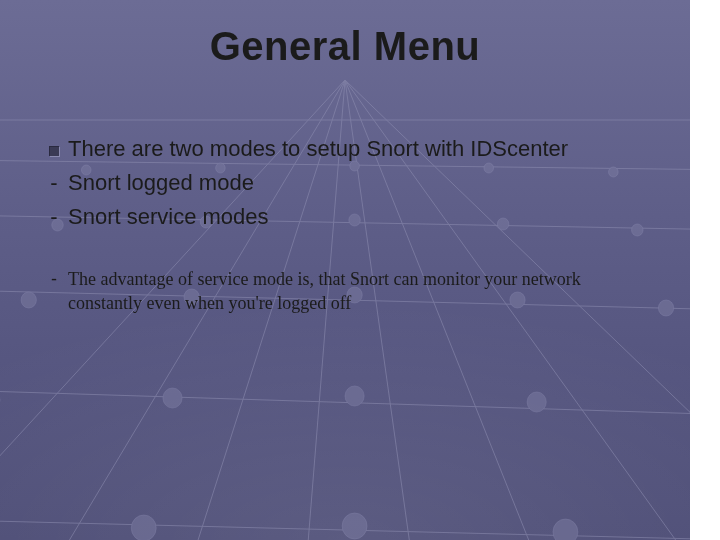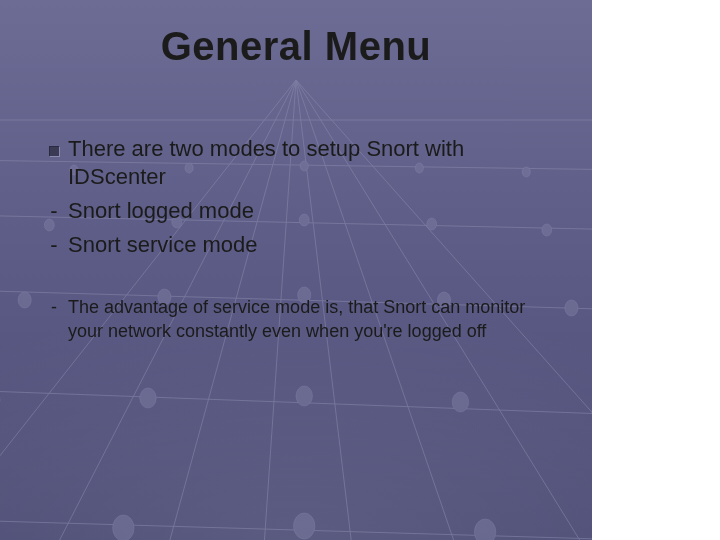--- a/index.html
+++ b/index.html
@@ -5,21 +5,21 @@
   html, body {
     margin: 0;
     padding: 0;
     width: 720px;
     height: 540px;
     overflow: hidden;
     font-family: Arial, Helvetica, sans-serif;
   }
   .slide {
     position: relative;
-    width: 592px;
+    width: 690px;
     height: 540px;
     background:
       radial-gradient(ellipse 900px 400px at 50% 100%, rgba(255,255,255,0.08), rgba(0,0,0,0) 60%),
       linear-gradient(180deg, #6c6c95 0%, #5e5e88 40%, #55557f 70%, #4d4d76 100%);
     color: #1a1a1a;
   }
   
   .mesh {
     position: absolute;
     inset: 0;
@@ -76,20 +76,21 @@
   }
   .text {
     flex: 1 1 auto;
     font-size: 22px;
     line-height: 28px;
     color: #1b1b1b;
   }
   .text.small {
     font-size: 18px;
     line-height: 24px;
+    font-family: Liberation Serif, serif;
   }
   .bullet-col.small {
     font-size: 18px;
     line-height: 24px;
   }
   .gap { height: 30px; }
 </style>
 </head>
 <body>
 
@@ -149,21 +150,21 @@
       <div class="text">There are two modes to setup Snort with IDScenter</div>
     </div>
 
     <div class="row">
       <div class="bullet-col dash">-</div>
       <div class="text">Snort logged mode</div>
     </div>
 
     <div class="row">
       <div class="bullet-col dash">-</div>
-      <div class="text">Snort service mode</div>
+      <div class="text">Snort service modes</div>
     </div>
 
     <div class="gap"></div>
 
     <div class="row">
       <div class="bullet-col small dash">-</div>
       <div class="text small">The advantage of service mode is, that Snort can monitor your network constantly even when you're logged off</div>
     </div>
 
   </div>

